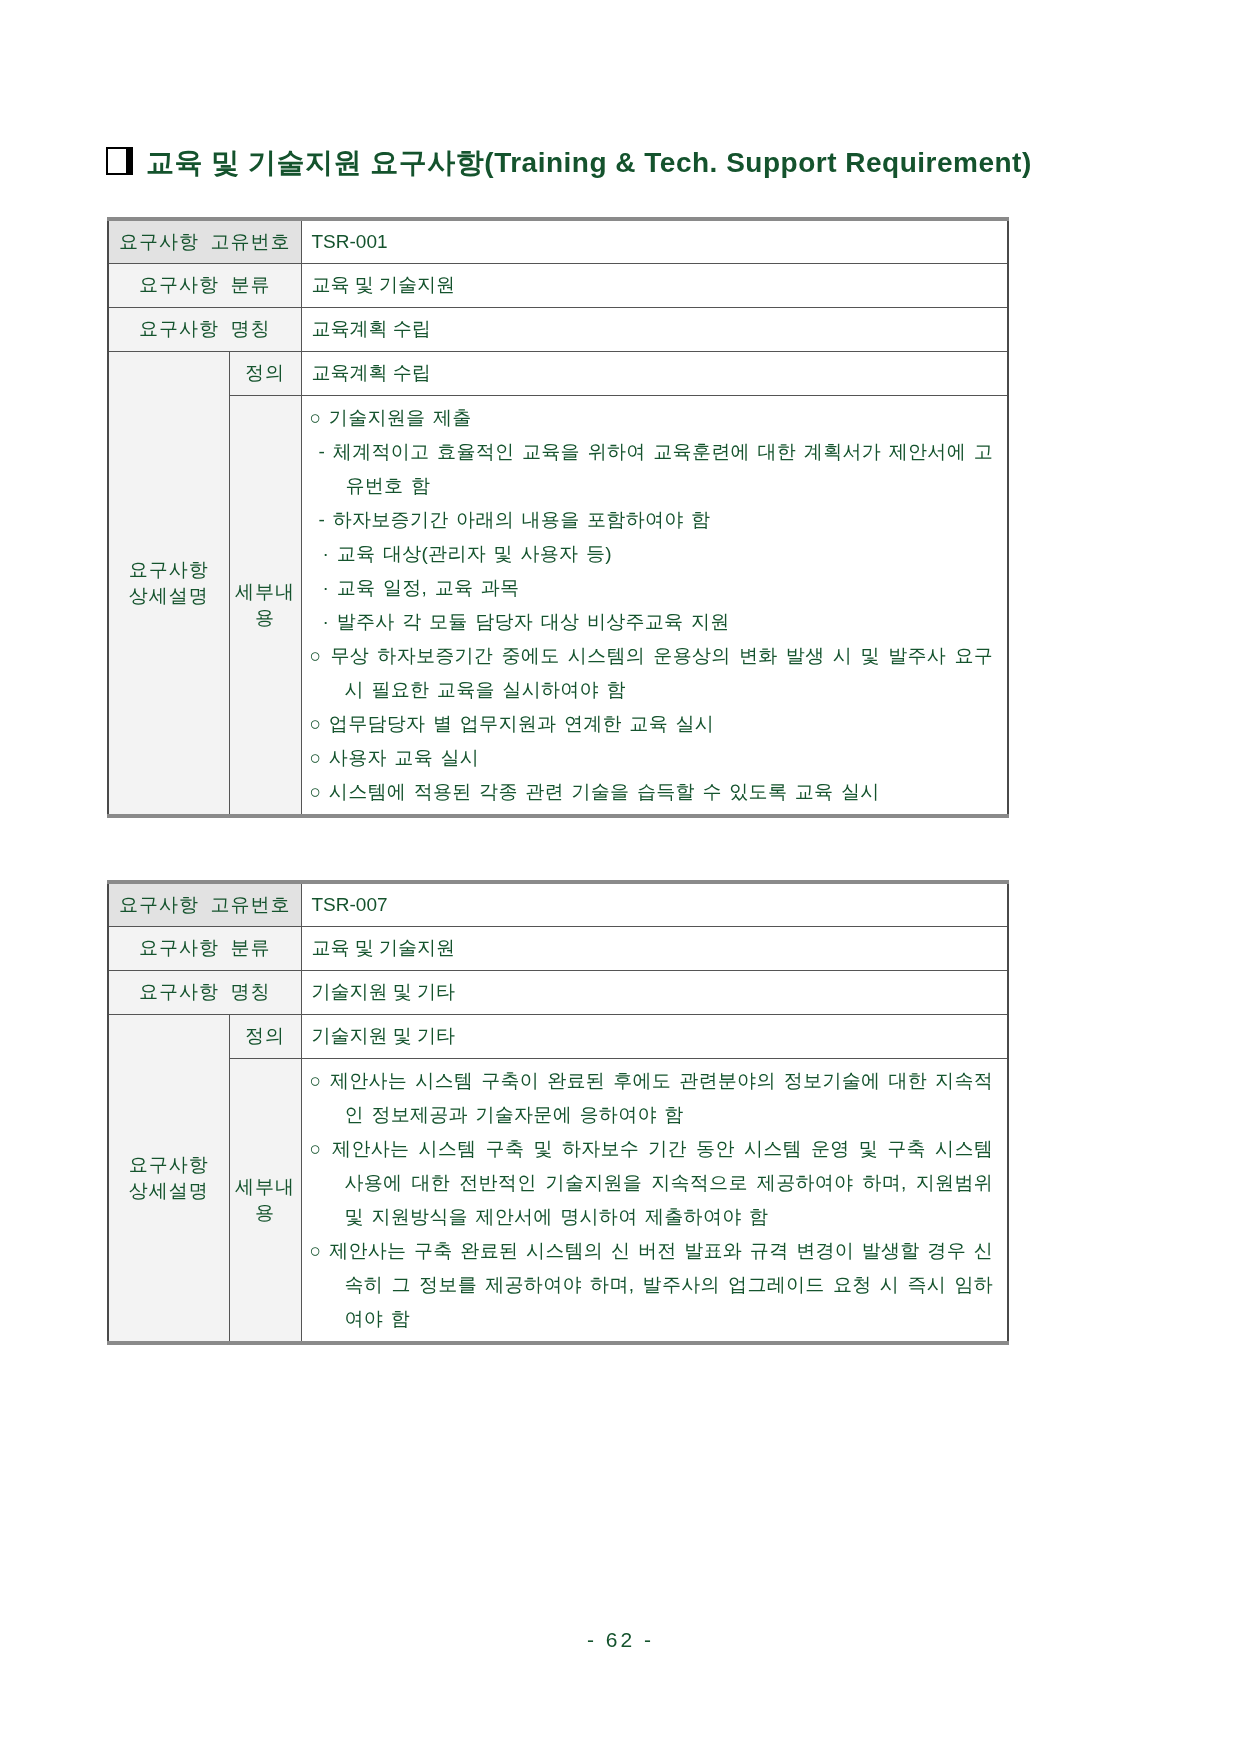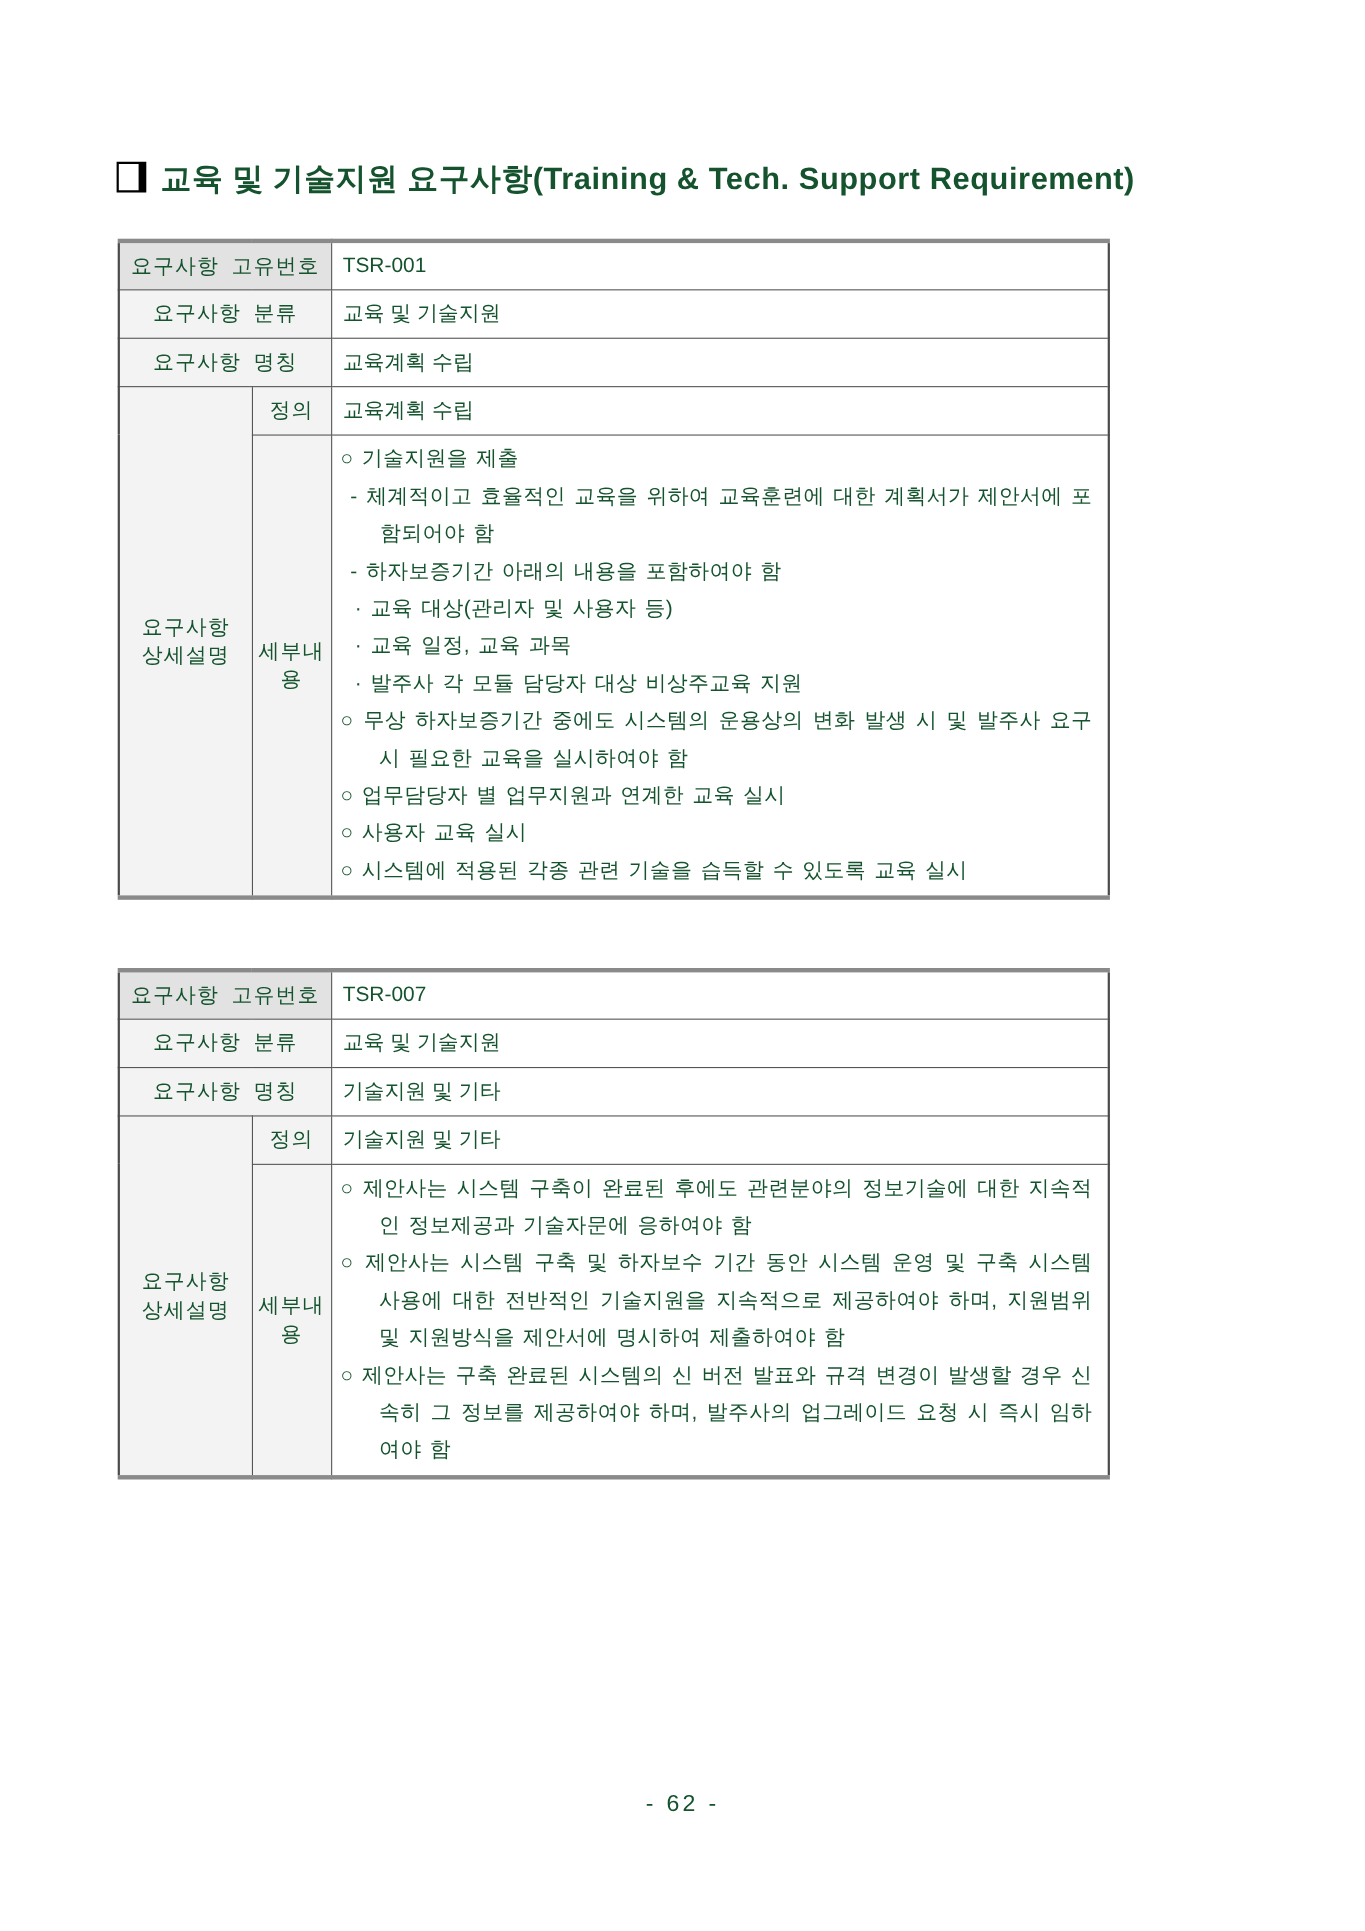--- a/index.html
+++ b/index.html
@@ -98,21 +98,21 @@
     <tr class="h44">
       <td class="lab" rowspan="2">요구사항
 상세설명</td>
       <td class="lab">정의</td>
       <td class="val">교육계획 수립</td>
     </tr>
     <tr>
       <td class="lab">세부내용</td>
       <td class="val detail-cell d1">
         <div class="it it-c">○ 기술지원을 제출</div>
-        <div class="it it-d">- 체계적이고 효율적인 교육을 위하여 교육훈련에 대한 계획서가 제안서에 포함되어야 함</div>
+        <div class="it it-d">- 체계적이고 효율적인 교육을 위하여 교육훈련에 대한 계획서가 제안서에 고유번호 함</div>
         <div class="it it-d">- 하자보증기간 아래의 내용을 포함하여야 함</div>
         <div class="it it-m">· 교육 대상(관리자 및 사용자 등)</div>
         <div class="it it-m">· 교육 일정, 교육 과목</div>
         <div class="it it-m">· 발주사 각 모듈 담당자 대상 비상주교육 지원</div>
         <div class="it it-c">○ 무상 하자보증기간 중에도 시스템의 운용상의 변화 발생 시 및 발주사 요구 시 필요한 교육을 실시하여야 함</div>
         <div class="it it-c">○ 업무담당자 별 업무지원과 연계한 교육 실시</div>
         <div class="it it-c">○ 사용자 교육 실시</div>
         <div class="it it-c">○ 시스템에 적용된 각종 관련 기술을 습득할 수 있도록 교육 실시</div>
       </td>
     </tr>

